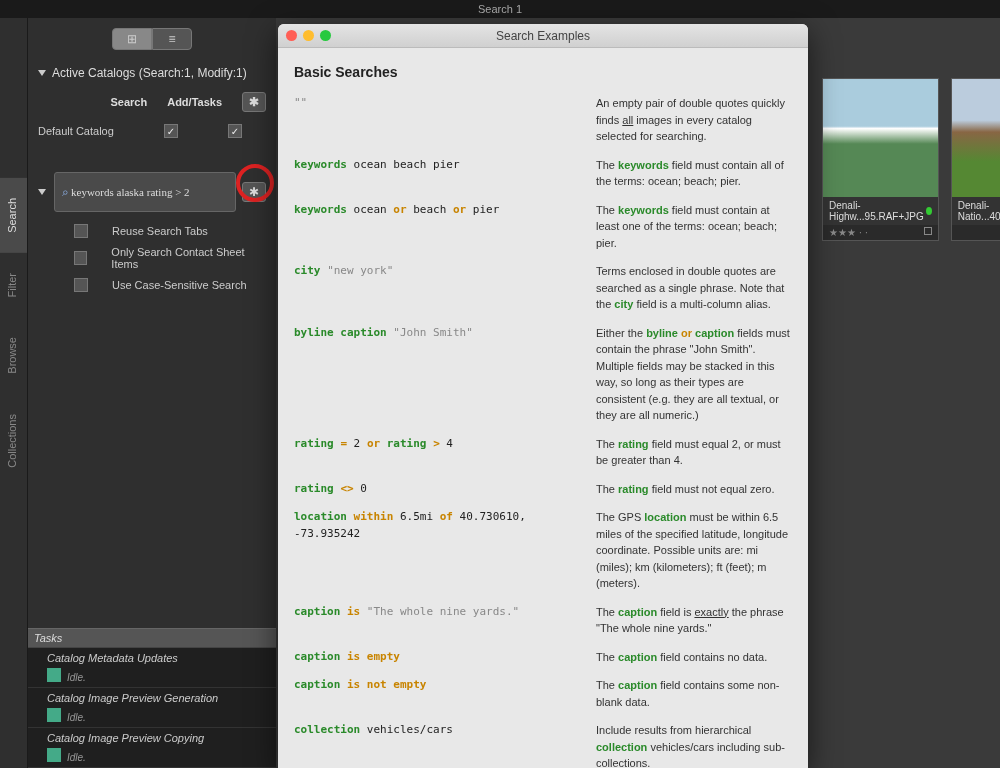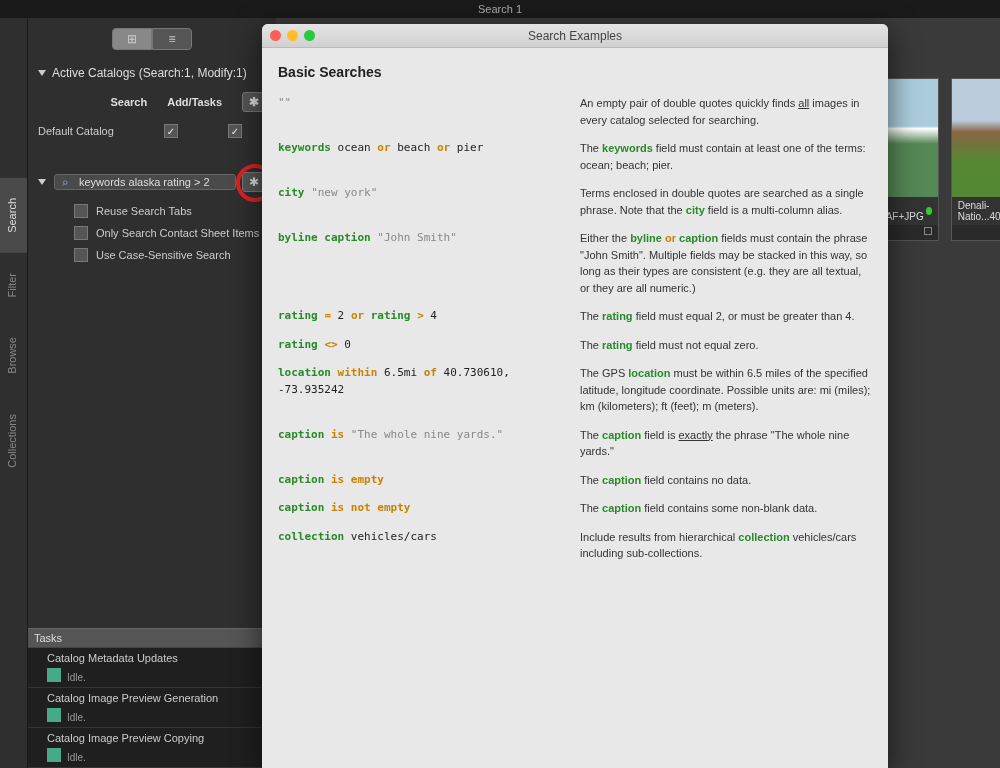--- a/index.html
+++ b/index.html
@@ -27,29 +27,29 @@
 
 .header-row { display: flex; align-items: center; padding: 6px 10px; gap: 20px; font-size: 11px; font-weight: bold; color: #ddd; }
 .header-row .spacer { flex: 1; }
 .gear-btn { width: 24px; height: 20px; background: #555; border: 1px solid #777; border-radius: 3px; display: flex; align-items: center; justify-content: center; font-size: 12px; color: #ddd; cursor: pointer; }
 
 .catalog-row { display: flex; align-items: center; padding: 6px 10px; gap: 10px; font-size: 11px; }
 .catalog-row .lbl { width: 86px; }
 .checkbox { width: 14px; height: 14px; background: #555; border: 1px solid #777; display: inline-flex; align-items: center; justify-content: center; font-size: 10px; color: #eee; cursor: pointer; }
 
 .search-row { display: flex; align-items: center; padding: 8px 10px; gap: 6px; position: relative; }
-.search-input { flex: 1; background: #4a4a4a; border: 1px solid #666; border-radius: 3px; padding: 4px 6px 4px 24px; color: #ddd; font-size: 11px; height: 16px; }
+.search-input { flex: 1; background: #4a4a4a; border: 1px solid #666; border-radius: 3px; padding: 4px 6px 4px 16px; color: #ddd; font-size: 11px; height: 40px; font-family: Liberation Serif, serif; }
 .search-icon-in { position: absolute; left: 34px; color: #88aadd; font-size: 12px; pointer-events: none; }
 .red-circle { position: absolute; right: 2px; top: 0px; width: 38px; height: 38px; border: 4px solid #d22; border-radius: 50%; pointer-events: none; }
 
-.check-option { display: flex; align-items: center; padding: 4px 10px 4px 46px; gap: 8px; font-size: 11px; }
+.check-option { display: flex; align-items: center; padding: 4px 10px 4px 46px; gap: 24px; font-size: 11px; }
 
 .panel-rest { flex: 1; }
 
-.tasks { background: #1f1f1f; }
+.tasks { background: #1f1f1f; font-style: italic; }
 .tasks-header { background: #555; padding: 3px 6px; font-size: 11px; color: #ddd; border-top: 1px solid #666; border-bottom: 1px solid #444; }
 .task-item { padding: 4px 19px; border-bottom: 1px solid #333; }
 .task-title { font-size: 11px; color: #ccc; }
 .task-bar { display: flex; align-items: center; gap: 6px; margin-top: 2px; }
 .task-prog { width: 14px; height: 14px; background: #4a8; }
 .task-status { font-size: 10px; color: #999; margin-top: 6px; }
 
 
 .content { flex: 1; background: #3a3a3a; position: relative; overflow: hidden; }
 .thumb-col { position: absolute; right: 8px; top: 60px; width: 170px; display: flex; flex-direction: row; gap: 12px; }
@@ -58,21 +58,21 @@
 .thumb-img.mtn { background: linear-gradient(#acd 40%, #fff 42%, #585 55%); }
 .thumb-img.cabin { background: linear-gradient(#bcd 35%, #864 45%, #583 70%); }
 .thumb-img.park { background: linear-gradient(#ace 30%, #9b7 50%, #484 80%); }
 .thumb-img.green { background: linear-gradient(#9ce 25%, #4a5 50%); }
 .thumb-meta { padding: 3px 6px; font-size: 10px; color: #ddd; display: flex; justify-content: space-between; align-items: center; background: #333; }
 .thumb-meta .dot { width: 8px; height: 8px; border-radius: 50%; background: #3c3; }
 .thumb-footer { padding: 2px 6px; font-size: 10px; color: #888; background: #2a2a2a; display: flex; justify-content: space-between; }
 .thumb-footer .sq { width: 8px; height: 8px; border: 1px solid #888; }
 
 
-.help-window { position: absolute; left: 262px; top: 24px; width: 626px; height: 744px; background: #e8e8e8; border-radius: 6px 6px 0 0; box-shadow: 0 8px 30px rgba(0,0,0,0.6); overflow: hidden; color: #222; }
+.help-window { position: absolute; left: 278px; top: 24px; width: 530px; height: 744px; background: #e8e8e8; border-radius: 6px 6px 0 0; box-shadow: 0 8px 30px rgba(0,0,0,0.6); overflow: hidden; color: #222; }
 .help-title { height: 24px; background: linear-gradient(#e4e4e4, #d0d0d0); border-bottom: 1px solid #bbb; display: flex; align-items: center; padding: 0 8px; font-size: 12px; color: #444; position: relative; }
 .traffic { display: flex; gap: 6px; }
 .tl { width: 11px; height: 11px; border-radius: 50%; }
 .tl.r { background: #ff5f56; } .tl.y { background: #ffbd2e; } .tl.g { background: #27c93f; }
 .help-title .ht { position: absolute; left: 0; right: 0; text-align: center; }
 
 .help-body { padding: 14px 16px; height: calc(100% - 24px); overflow: hidden; font-size: 12px; line-height: 1.5; color: #333; }
 .help-h { font-weight: bold; font-size: 14px; margin-bottom: 12px; color: #222; }
 .example-row { display: flex; gap: 18px; margin-bottom: 12px; align-items: flex-start; }
 .example-syntax { width: 284px; font-family: Menlo, Consolas, monospace; font-size: 11px; color: #222; flex-shrink: 0; }
@@ -236,20 +236,24 @@
     <span class="ht">Search Examples</span>
   </div>
   <div class="help-body">
     <div class="help-h">Basic Searches</div>
     <div id="examples-basic">
         <div class="example-row">
           <div class="example-syntax"><span class="str">""</span></div>
     <div class="example-desc">An empty pair of double quotes quickly finds <span class="uline">all</span> images in every catalog selected for searching.</div>
         </div>
         <div class="example-row">
+          <div class="example-syntax"><span class="kw">keywords</span> ocean beach pier</div>
+    <div class="example-desc">The <span class="hl">keywords</span> field must contain all of the terms: ocean; beach; pier.</div>
+        </div>
+        <div class="example-row">
           <div class="example-syntax"><span class="kw">keywords</span> ocean <span class="op">or</span> beach <span class="op">or</span> pier</div>
     <div class="example-desc">The <span class="hl">keywords</span> field must contain at least one of the terms: ocean; beach; pier.</div>
         </div>
         <div class="example-row">
           <div class="example-syntax"><span class="kw">city</span> <span class="str">"new york"</span></div>
     <div class="example-desc">Terms enclosed in double quotes are searched as a single phrase. Note that the <span class="hl">city</span> field is a multi-column alias.</div>
         </div>
         <div class="example-row">
           <div class="example-syntax"><span class="kw">byline caption</span> <span class="str">"John Smith"</span></div>
     <div class="example-desc">Either the <span class="hl">byline</span> <span class="op">or</span> <span class="hl">caption</span> fields must contain the phrase "John Smith". Multiple fields may be stacked in this way, so long as their types are consistent (e.g. they are all textual, or they are all numeric.)</div>

